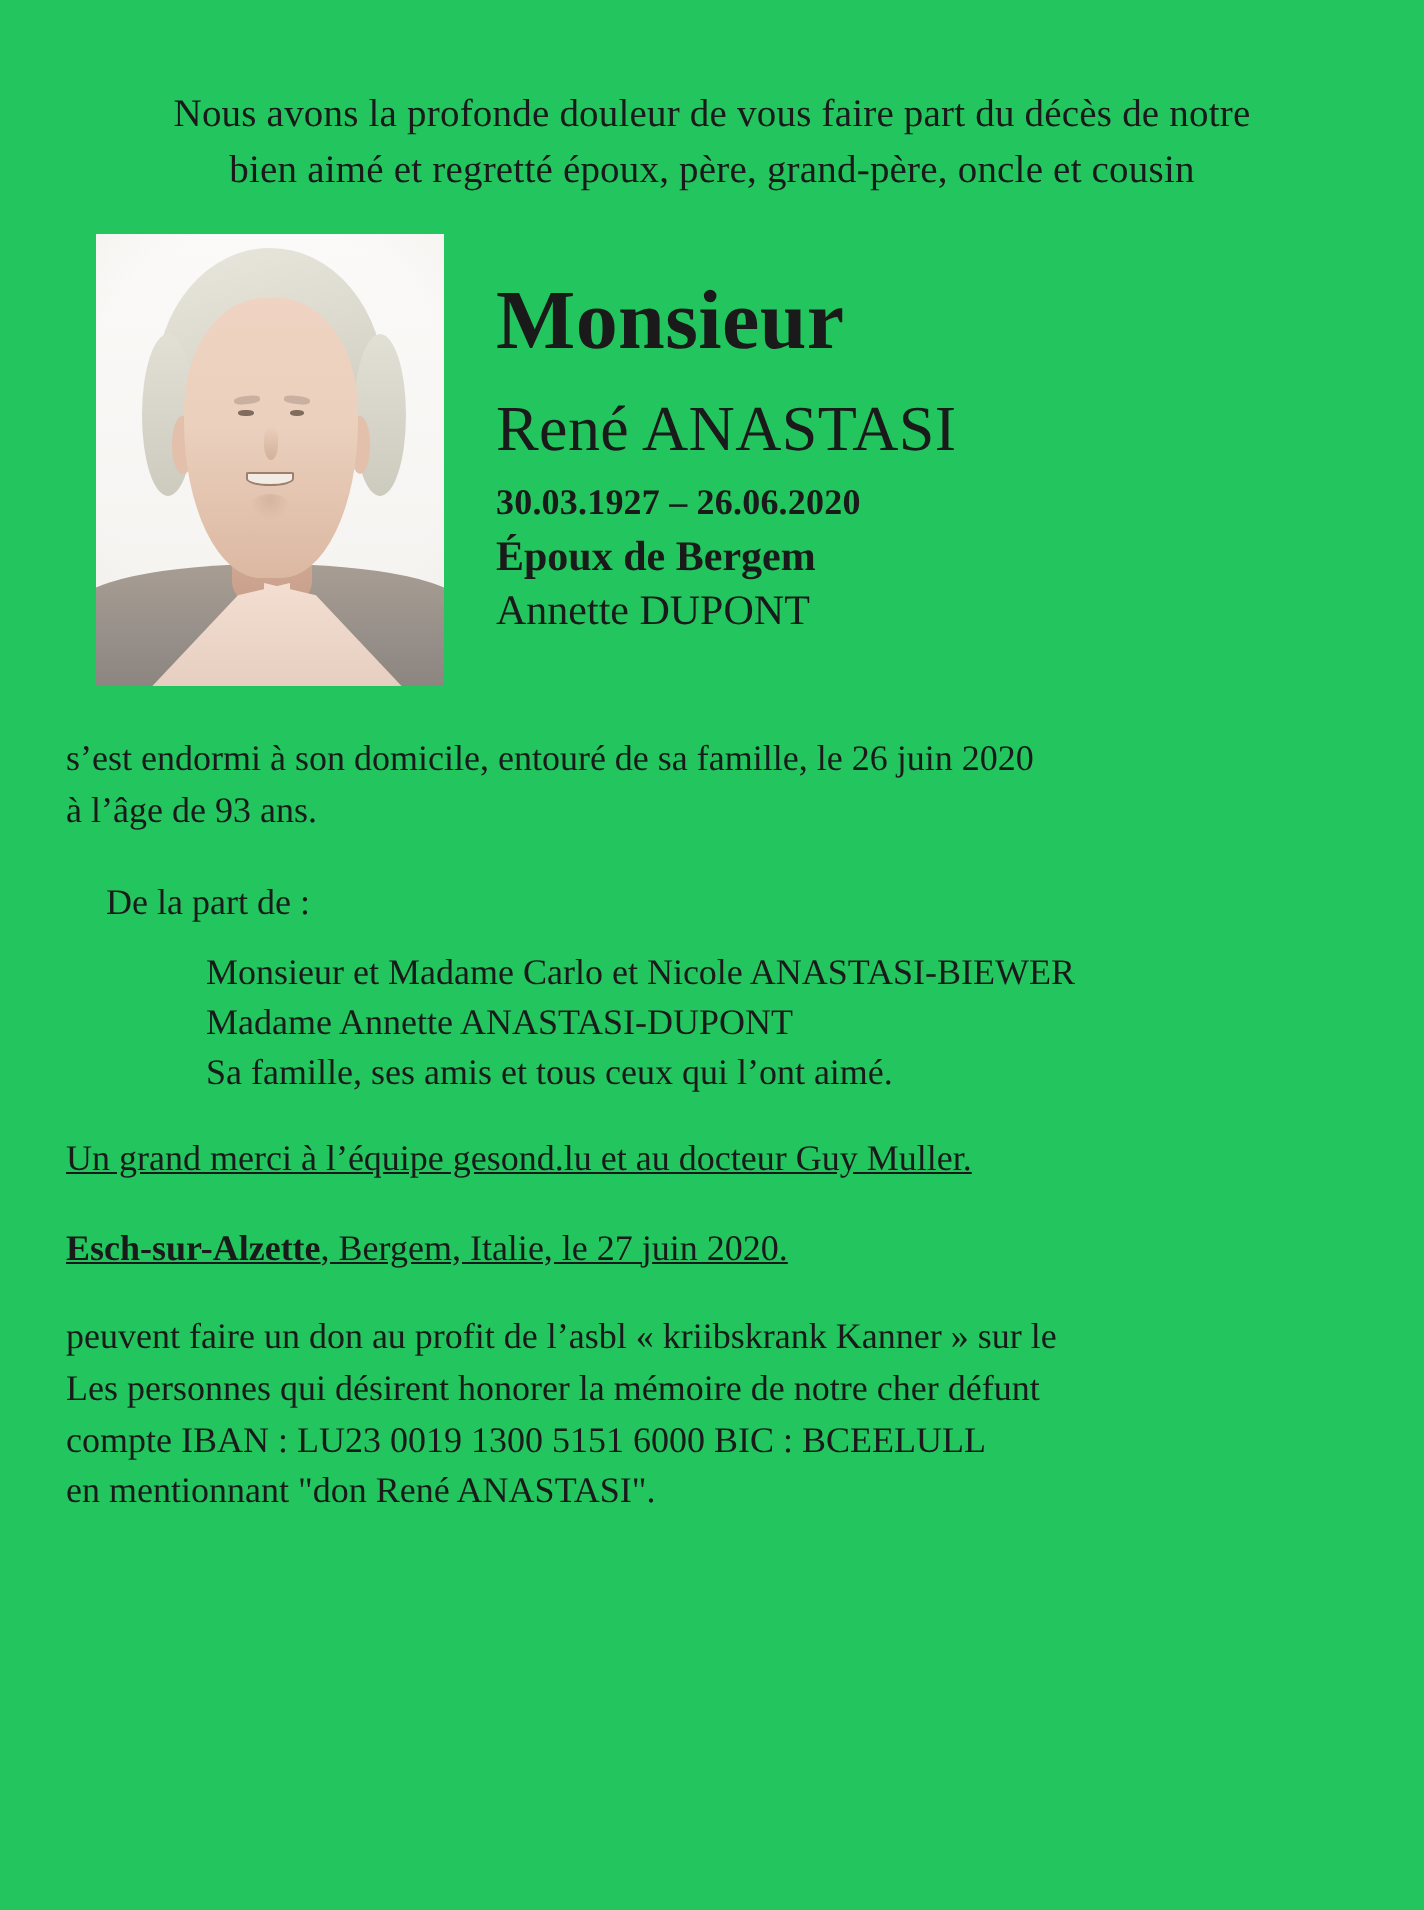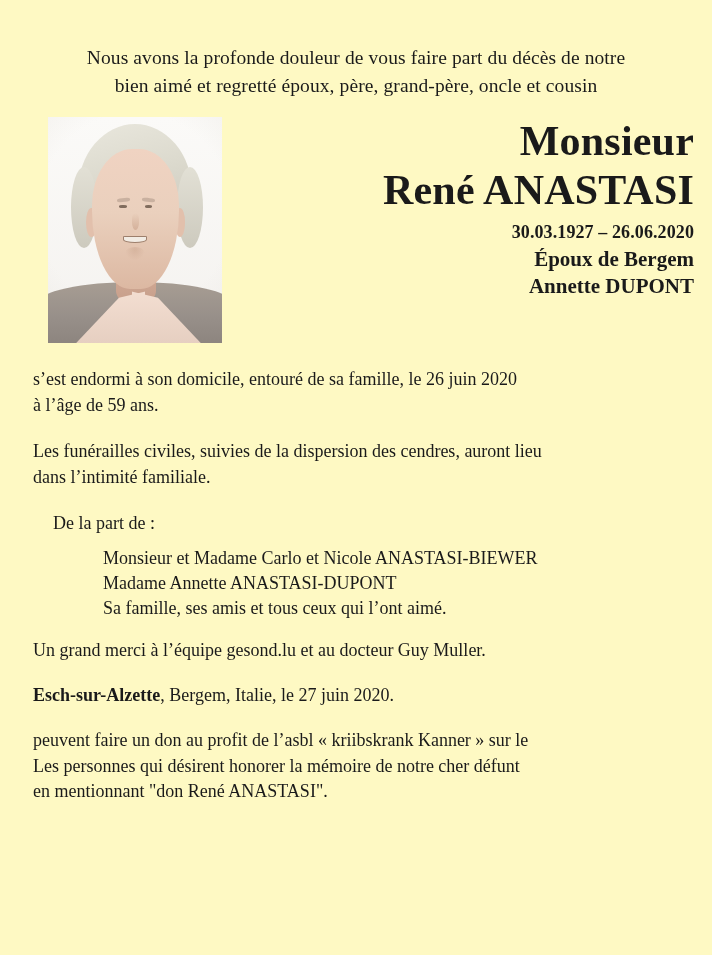--- a/index.html
+++ b/index.html
@@ -14,21 +14,21 @@
     font-family: "Liberation Serif", "DejaVu Serif", serif;
     color: #1a1a1a;
     position: relative;
   }
 
   .notice {
     width: 712px;
     height: 955px;
     box-sizing: border-box;
     position: relative;
-    background: #fef9c3;
+    background: #22c55e;
   }
 
   
   .intro {
     text-align: center;
     font-size: 19.5px;
     line-height: 1.42;
     padding: 44px 36px 0 36px;
     letter-spacing: 0.1px;
   }
@@ -182,52 +182,52 @@
     height: 13%;
     background: #e2c0ac;
     border-radius: 50%;
   }
   .ear-l { left: 22%; }
   .ear-r { right: 21%; }
 
   .name-block {
     position: absolute;
     left: 248px;
-    top: 2px;
+    top: 22px;
     right: 18px;
-    text-align: right;
+    text-align: left;
   }
   .name-title {
     font-size: 42px;
     font-weight: bold;
     line-height: 1.08;
     letter-spacing: 0.2px;
   }
   .name-full {
-    font-size: 42px;
-    font-weight: bold;
+    font-size: 32px;
+    font-weight: normal;
     line-height: 1.1;
-    margin-top: 2px;
+    margin-top: 12px;
     letter-spacing: 0.2px;
     white-space: nowrap;
   }
   .name-dates {
     font-size: 18px;
     font-weight: bold;
     margin-top: 9px;
     letter-spacing: 0.1px;
   }
   .name-spouse-label {
     font-size: 21px;
     font-weight: bold;
     margin-top: 4px;
   }
   .name-spouse {
     font-size: 21px;
-    font-weight: bold;
+    font-weight: normal;
     margin-top: 2px;
   }
 
   
   .body-copy {
     padding: 0 30px 0 33px;
     font-size: 18px;
     line-height: 1.44;
   }
   .para {
@@ -239,21 +239,21 @@
     margin: 0 0 9px 0;
     padding-left: 20px;
   }
   .family-list {
     margin: 0 0 17px 0;
     padding-left: 70px;
     line-height: 1.40;
   }
   .family-list .line { display: block; }
 
-  .para-tight { margin-bottom: 19px; }
+  .para-tight { margin-bottom: 19px; text-decoration: underline; }
 
   .bold { font-weight: bold; }
 
   .para-don { margin-bottom: 21px; line-height: 1.42; }
   .para-don .line { display: block; }
 </style>
 </head>
 <body>
 
 <div class="notice">
@@ -295,41 +295,38 @@
       <div class="name-spouse-label">Époux de Bergem</div>
       <div class="name-spouse">Annette DUPONT</div>
     </div>
 
   </div>
 
   <div class="body-copy">
 
     <p class="para">
       <span class="line">s’est endormi à son domicile, entouré de sa famille, le 26 juin 2020</span>
-      <span class="line">à l’âge de 59 ans.</span>
+      <span class="line">à l’âge de 93 ans.</span>
     </p>
 
-    <p class="para">
-      <span class="line">Les funérailles civiles, suivies de la dispersion des cendres, auront lieu</span>
-      <span class="line">dans l’intimité familiale.</span>
-    </p>
 
     <p class="para-family-label">De la part de :</p>
 
     <div class="family-list">
       <span class="line">Monsieur et Madame Carlo et Nicole ANASTASI-BIEWER</span>
       <span class="line">Madame Annette ANASTASI-DUPONT</span>
       <span class="line">Sa famille, ses amis et tous ceux qui l’ont aimé.</span>
     </div>
 
     <p class="para para-tight">Un grand merci à l’équipe gesond.lu et au docteur Guy Muller.</p>
 
     <p class="para para-tight"><span class="bold">Esch-sur-Alzette</span><span>, Bergem, Italie, le 27 juin 2020.</span></p>
 
     <p class="para para-don">
       <span class="line">peuvent faire un don au profit de l’asbl « kriibskrank Kanner » sur le</span>
       <span class="line">Les personnes qui désirent honorer la mémoire de notre cher défunt</span>
+      <span class="line">compte IBAN : LU23 0019 1300 5151 6000 BIC : BCEELULL</span>
       <span class="line">en mentionnant "don René ANASTASI".</span>
     </p>
 
 
   </div>
 </div>
 
 </body></html>

